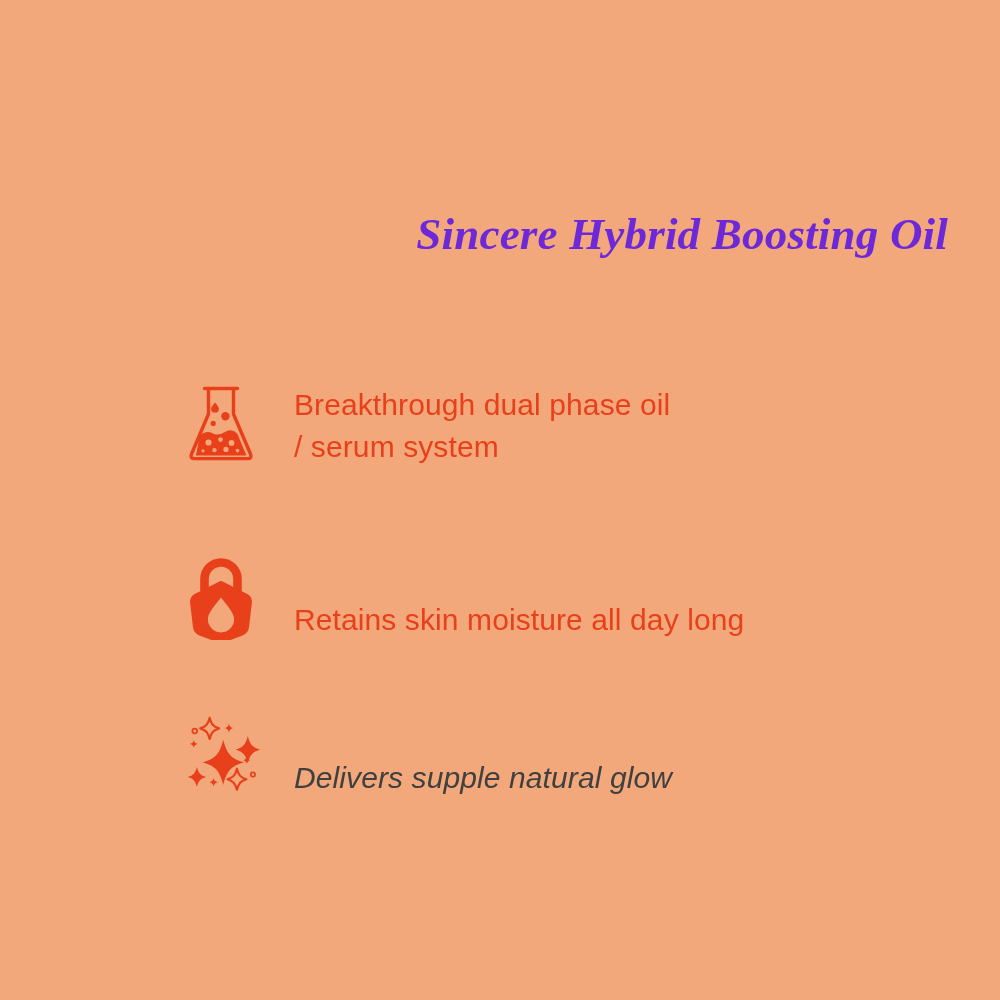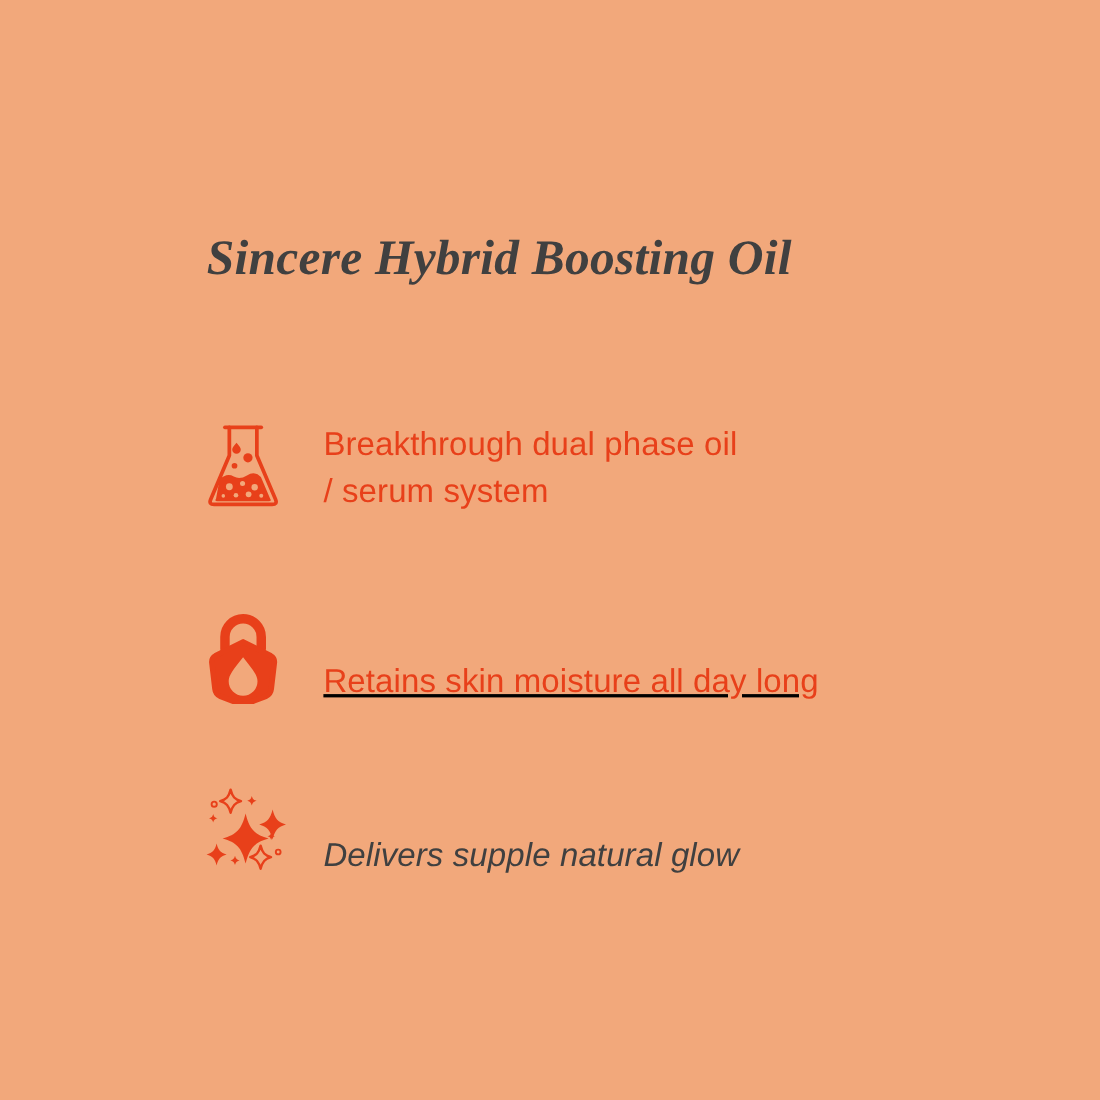--- a/index.html
+++ b/index.html
@@ -51,21 +51,21 @@
 
   .feature-row {
     position: absolute;
     left: 186px;
     width: 720px;
     display: flex;
     align-items: flex-end;
   }
 
   .feature-row.row-0 { top: 372px; height: 96px; }
-  .feature-row.row-1 { top: 545px; height: 96px; text-decoration: underline; }
+  .feature-row.row-1 { top: 545px; height: 96px; }
   .feature-row.row-2 { top: 703px; height: 96px; }
 
   .feature-icon {
     flex: 0 0 auto;
     width: 80px;
     height: 86px;
     display: flex;
     align-items: center;
     justify-content: flex-start;
   }
@@ -82,21 +82,21 @@
     line-height: 42px;
     letter-spacing: 0.1px;
     white-space: pre-line;
   }
 </style>
 </head>
 <body>
 
 <div id="card" style="background: rgb(242, 168, 123);">
 
-  <h1 id="product-title" style="color: #404040;">Sincere Hybrid Boosting Oil</h1>
+  <h1 id="product-title" style="color: #6d28d9; text-align: right;">Sincere Hybrid Boosting Oil</h1>
 
   <div id="feature-list">
 
     <div class="feature-row row-0">
       <span class="feature-icon">
         <svg width="70" height="82" viewBox="0 0 70 82" aria-hidden="true">
           <g fill="none" stroke="#e8401a" stroke-width="3.4" stroke-linecap="round" stroke-linejoin="round">
 
             <path d="M18.5 4.5 H51.5"></path>
 

